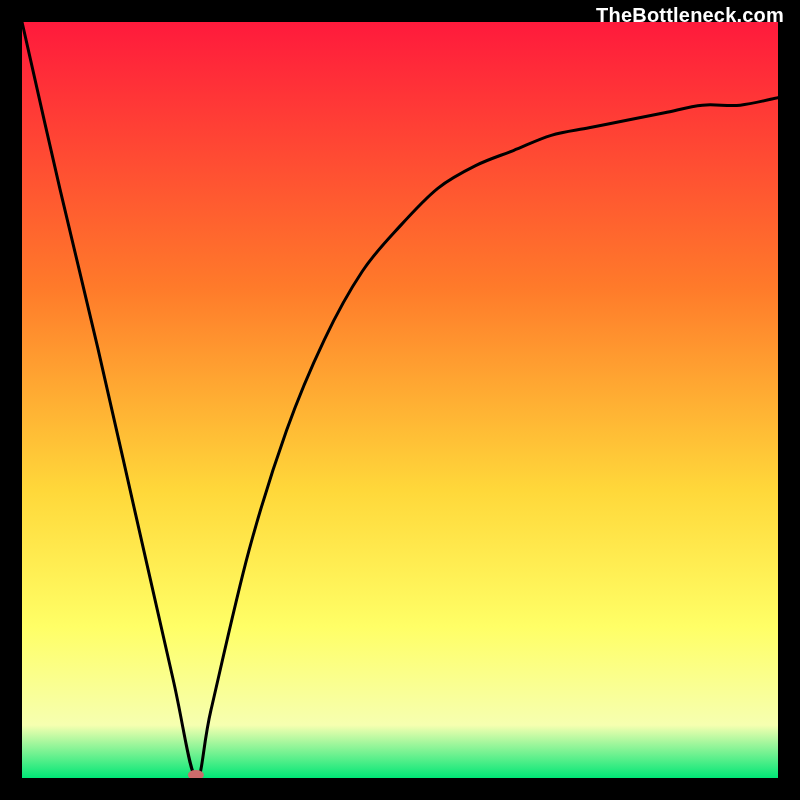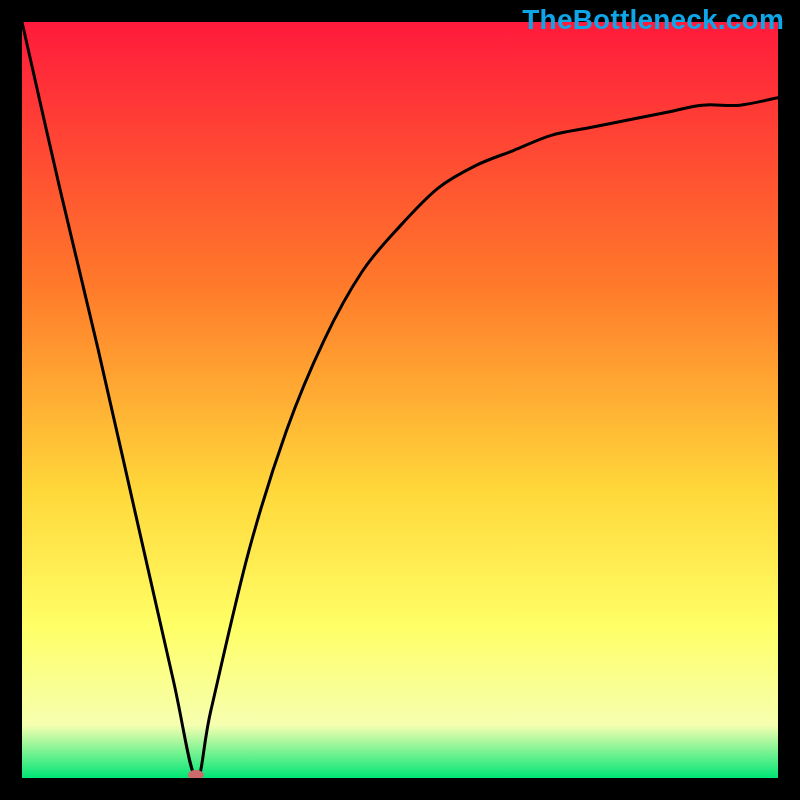--- a/index.html
+++ b/index.html
@@ -23,22 +23,22 @@
     position: absolute;
     top: 22px;
     left: 22px;
     width: 756px;
     height: 756px;
   }
   .watermark {
     position: absolute;
     top: 4px;
     right: 16px;
-    color: #0ea5e9;
-    font-size: 28px;
+    color: #ffffff;
+    font-size: 20px;
     font-weight: 600;
     letter-spacing: 0.2px;
   }
 </style>
 </head>
 <body>
 
 <div class="frame">
   <svg class="plot" width="756" height="756" viewBox="0 0 756 756" preserveAspectRatio="none">
     <defs>

